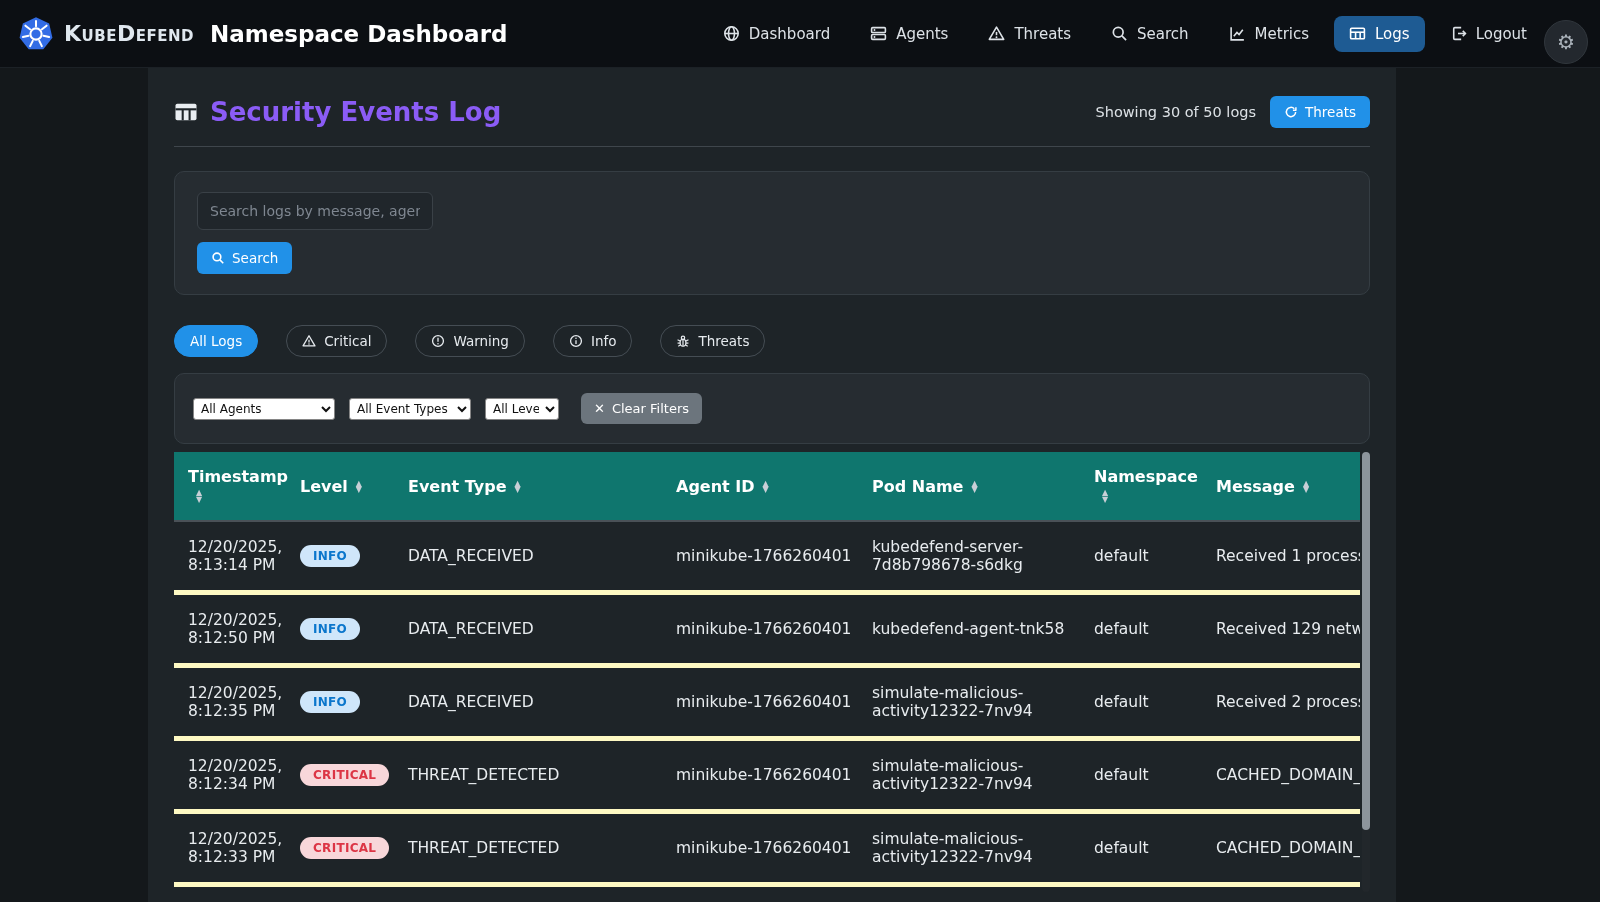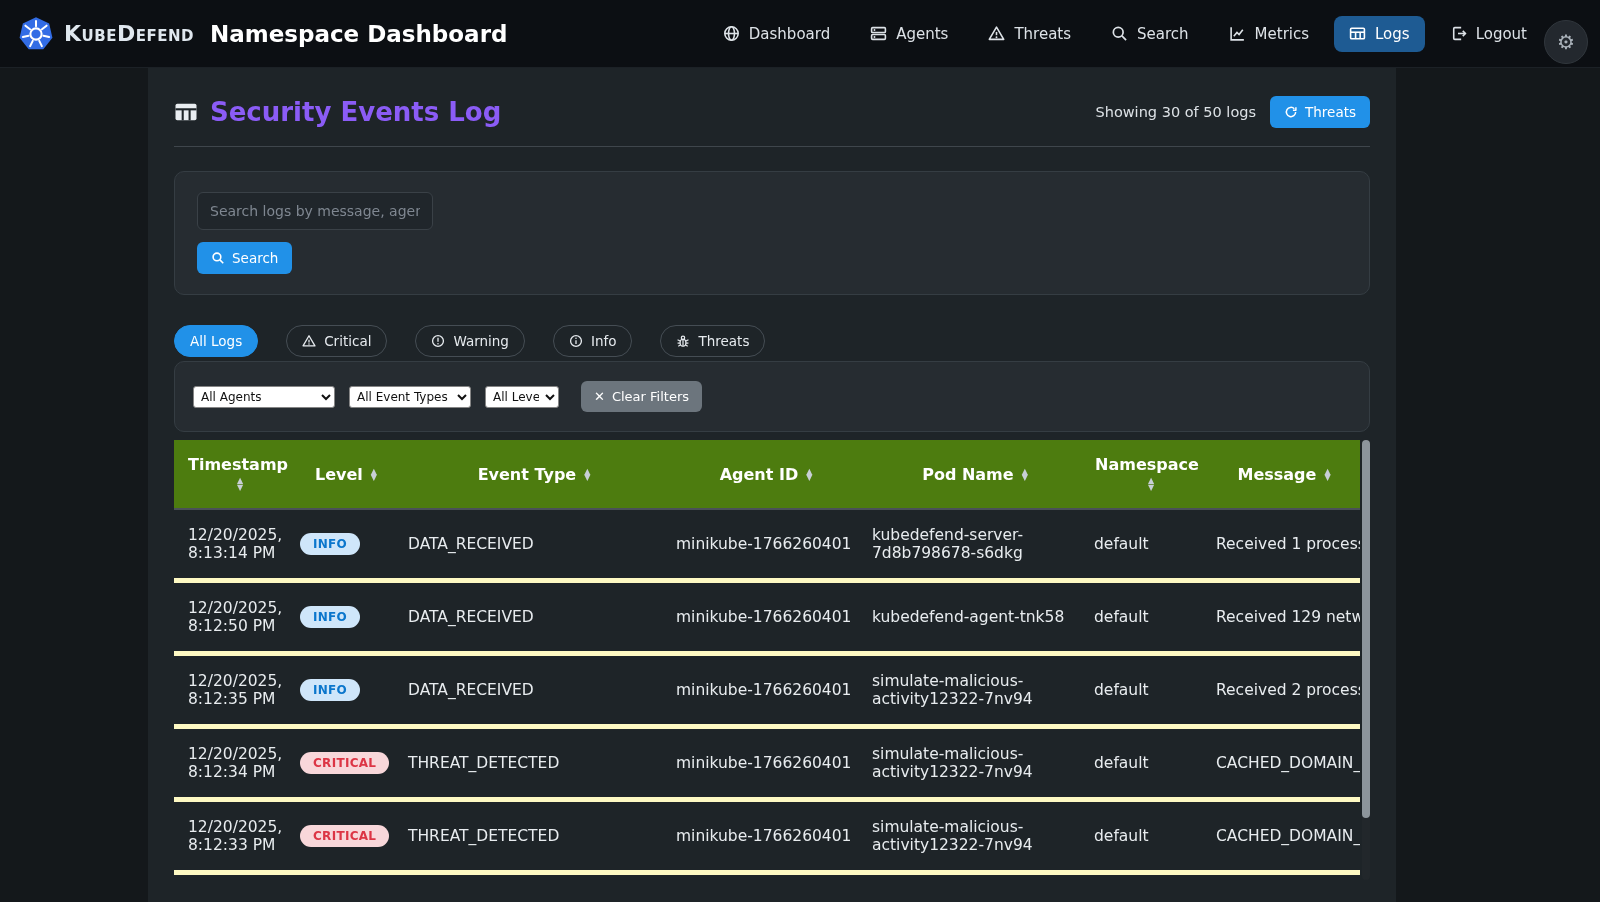--- a/index.html
+++ b/index.html
@@ -71,35 +71,35 @@
   
   .pills { margin-top:30px; display:flex; gap:28px; }
   .pill {
     display:inline-flex; align-items:center; gap:8px; padding:7px 15px;
     border-radius:17px; border:1px solid #454d54; background:transparent;
     color:#e6eaee; font-size:13.5px; cursor:pointer; font-family:inherit;
   }
   .pill.active { background:#2191e8; border-color:#2191e8; color:#fff; }
 
   
-  .filter-card { margin-top:4px; padding:19px 18px; display:flex; gap:14px; align-items:center; }
+  .filter-card { margin-top:16px; padding:19px 18px; display:flex; gap:14px; align-items:center; }
   .filter-card select {
     font-size:12px; padding:2px 3px; background:#ffffff; color:#111;
     border:1px solid #858585; border-radius:3px; font-family:inherit;
   }
   .sel-agents { width:142px; } .sel-events { width:122px; } .sel-levels { width:74px; }
   .filter-card .btn-gray { margin-left:8px; }
 
   
   .table-wrap { position:relative; margin-top:8px; height:440px; overflow:hidden; }
   table { width:calc(100% - 10px); border-collapse:collapse; table-layout:fixed; }
   col.c-ts{width:118px} col.c-lv{width:108px} col.c-et{width:268px}
   col.c-ag{width:196px} col.c-pod{width:222px} col.c-ns{width:122px}
   thead th {
-    background:#4d7c0f; text-align:center; padding:15px 8px; font-size:16px;
+    background:#0f766e; text-align:left; padding:15px 8px; font-size:16px;
     font-weight:700; color:#ffffff; border-bottom:2px solid #4a5157;
     vertical-align:middle; cursor:pointer;
   }
   thead th:first-child, tbody td:first-child { padding-left:14px; }
   .sort { display:inline-flex; flex-direction:column; margin-left:8px;
           vertical-align:middle; font-size:8px; line-height:.8; color:#c8cfd6; }
   tbody td {
     padding:16px 8px; font-size:15.5px; color:#e8ecef;
     border-bottom:5px solid #fef9c3; vertical-align:middle;
     word-wrap:break-word;

